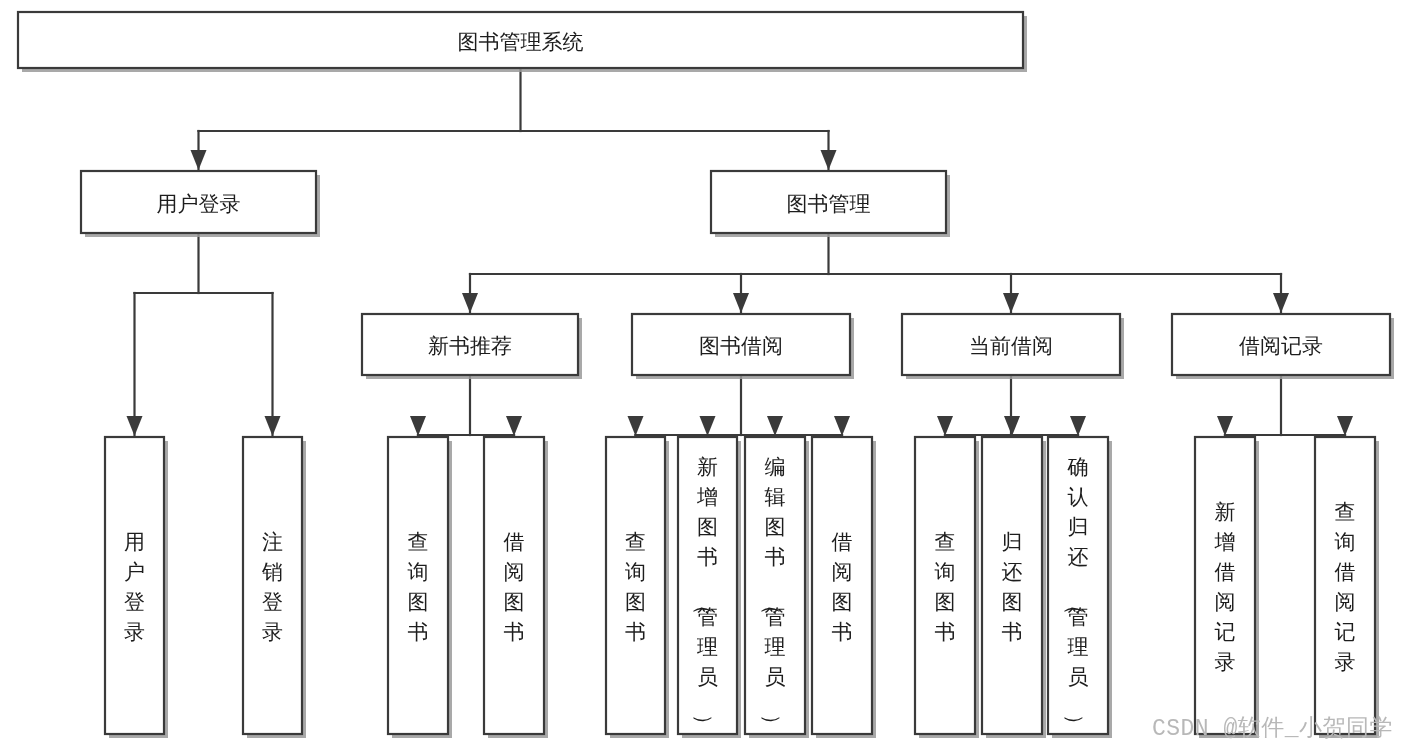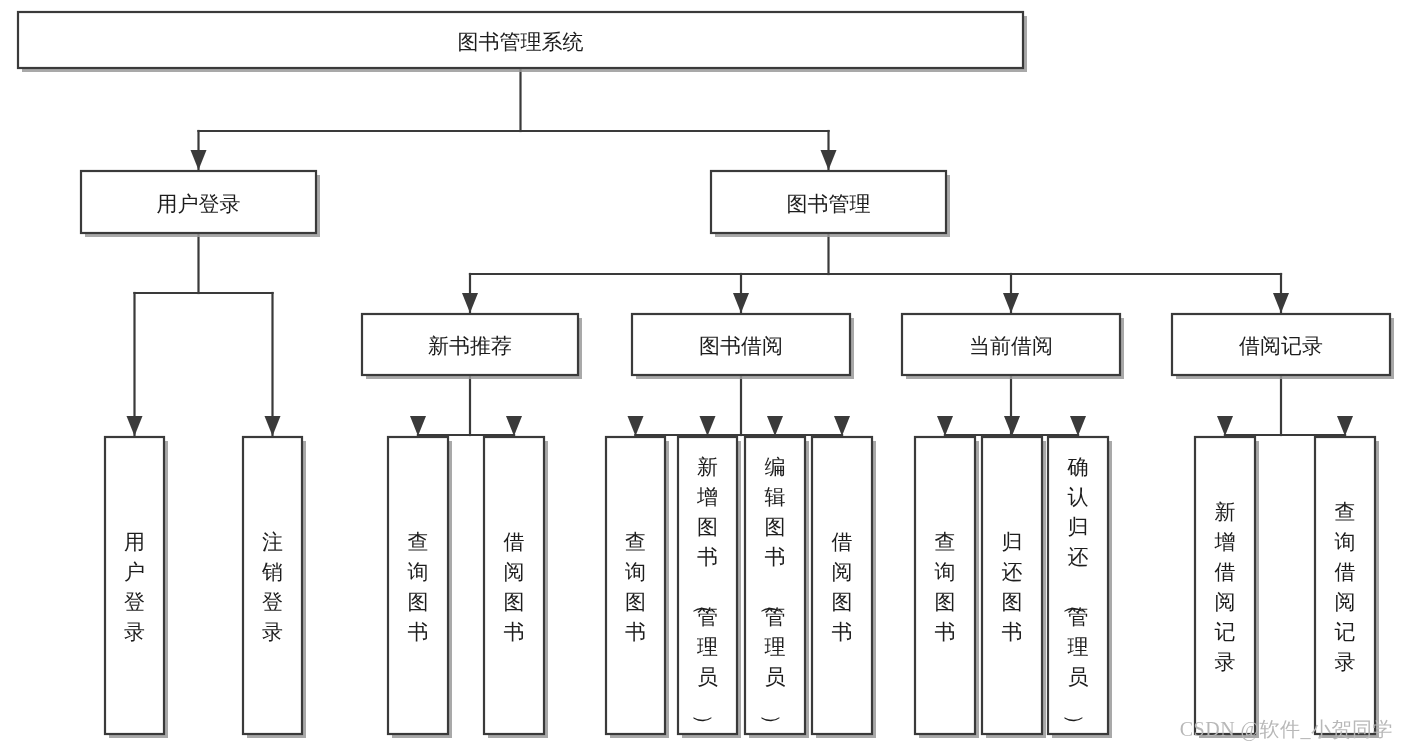--- a/index.html
+++ b/index.html
@@ -49,22 +49,22 @@
   .node-label-v {
     font-family: "Liberation Sans", "DejaVu Sans", sans-serif;
     font-size: 21px;
     fill: #1d1d1d;
     text-anchor: middle;
   }
   .watermark {
     position: absolute;
     right: 12px;
     bottom: 4px;
-    font-family: Liberation Serif, serif;
-    font-size: 20px;
+    font-family: Liberation Mono, monospace;
+    font-size: 23px;
     color: #b8b8b8;
     letter-spacing: 0.5px;
     white-space: nowrap;
     pointer-events: none;
   }
 </style>
 </head>
 <body>
 
 <svg id="diagram" viewBox="0 0 1405 747">

